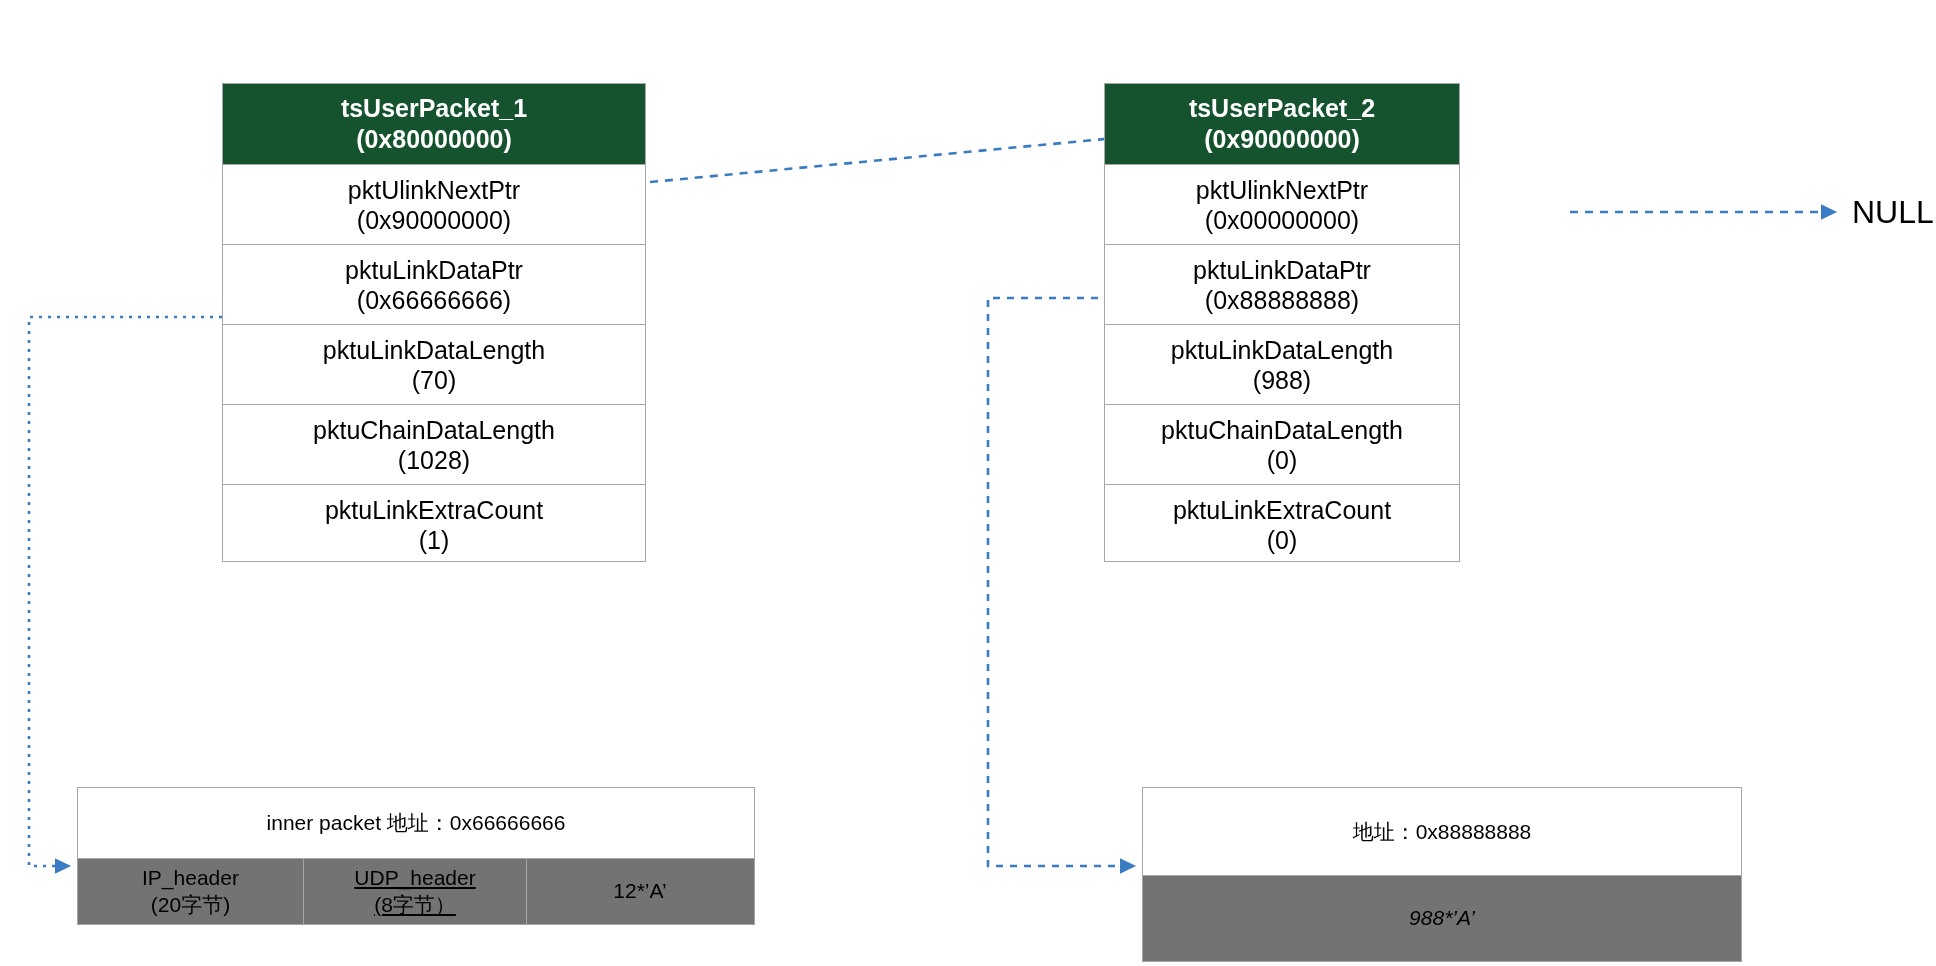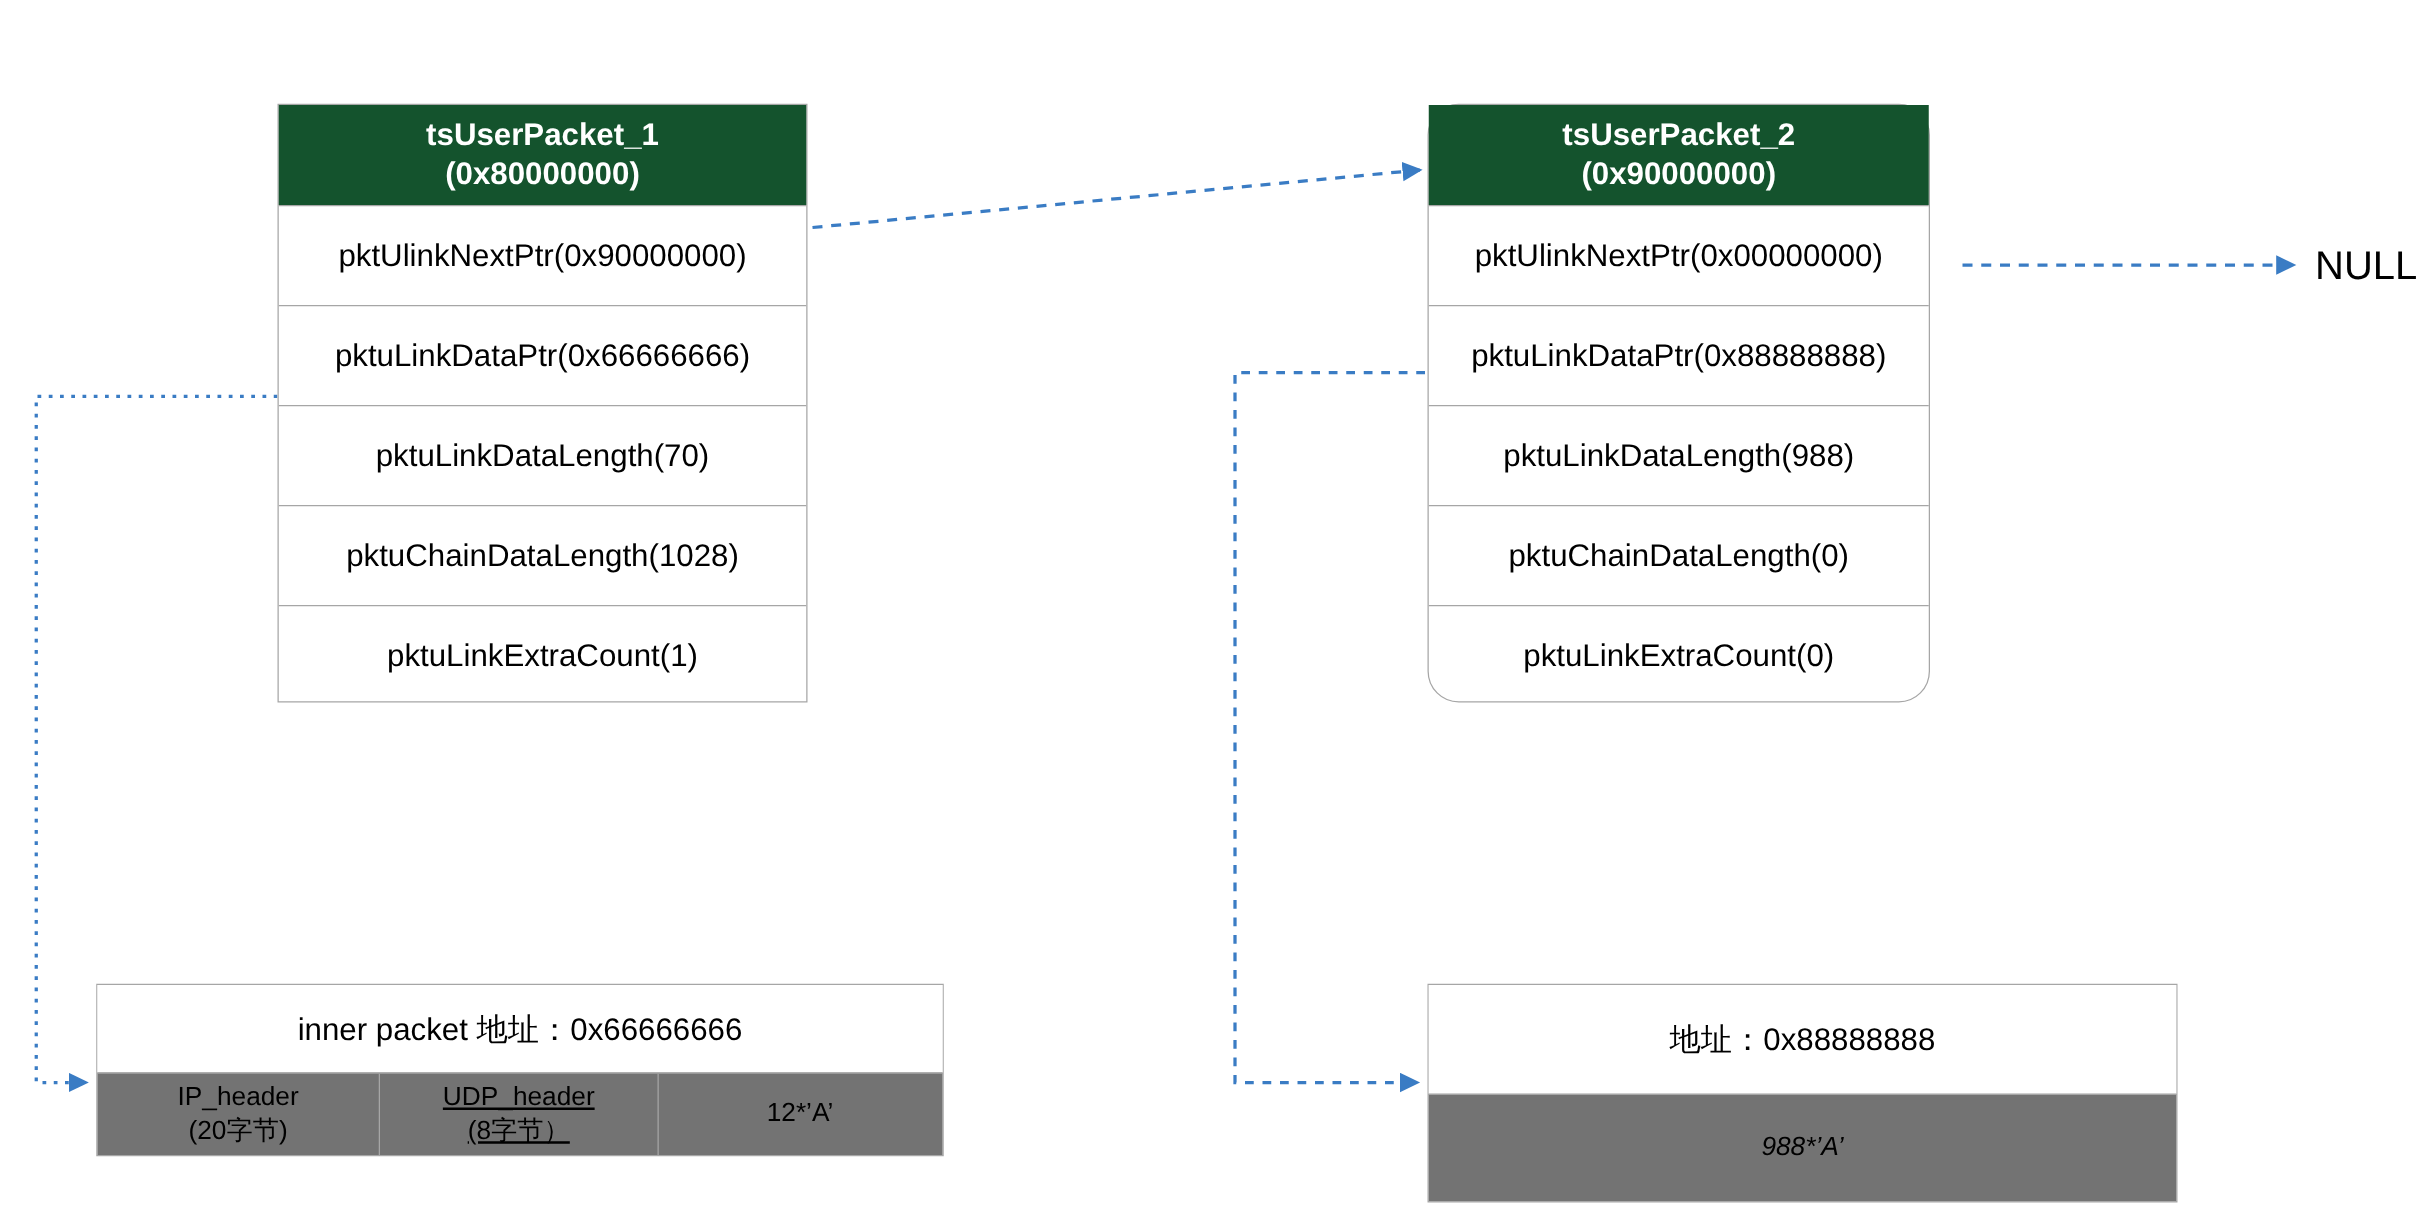--- a/index.html
+++ b/index.html
@@ -47,41 +47,41 @@
     height: 80px;
   }
   .struct-row {
     border-top: 1.5px solid #a6a6a6;
     font-size: 25px;
     line-height: 1.2;
     text-align: center;
     box-sizing: border-box;
     height: 80px;
     display: flex;
-    flex-direction: row;
+    flex-direction: column;
     align-items: center;
     justify-content: center;
     color: #000000;
   }
   .struct-row .fname { display: block; }
   .struct-row .fval  { display: block; }
 
   
   .mem-box {
     position: absolute;
     border: 1.5px solid #a6a6a6;
     box-sizing: border-box;
     background: #ffffff;
   }
   .mem-title {
     height: 70px;
     display: flex;
     align-items: center;
     justify-content: center;
-    font-size: 25px;
+    font-size: 21px;
     background: #ffffff;
     box-sizing: border-box;
     color: #000000;
   }
   .mem-cells {
     display: flex;
     border-top: 1.5px solid #a6a6a6;
     background: #737373;
     box-sizing: border-box;
   }
@@ -148,21 +148,21 @@
     <div class="struct-row">
       <span class="fname">pktuChainDataLength</span>
       <span class="fval">(1028)</span>
     </div>
     <div class="struct-row">
       <span class="fname">pktuLinkExtraCount</span>
       <span class="fval">(1)</span>
     </div>
   </div>
 
-  <div class="struct-table" style="left:1142px; top:83px; width:402px; height:479px;border-radius:25px;">
+  <div class="struct-table" style="left:1104px; top:83px; width:356px; height:479px;">
     <div class="struct-header">
       <span>tsUserPacket_2</span><br>
       <span>(0x90000000)</span>
     </div>
     <div class="struct-row">
       <span class="fname">pktUlinkNextPtr</span>
       <span class="fval">(0x00000000)</span>
     </div>
     <div class="struct-row">
       <span class="fname">pktuLinkDataPtr</span>

